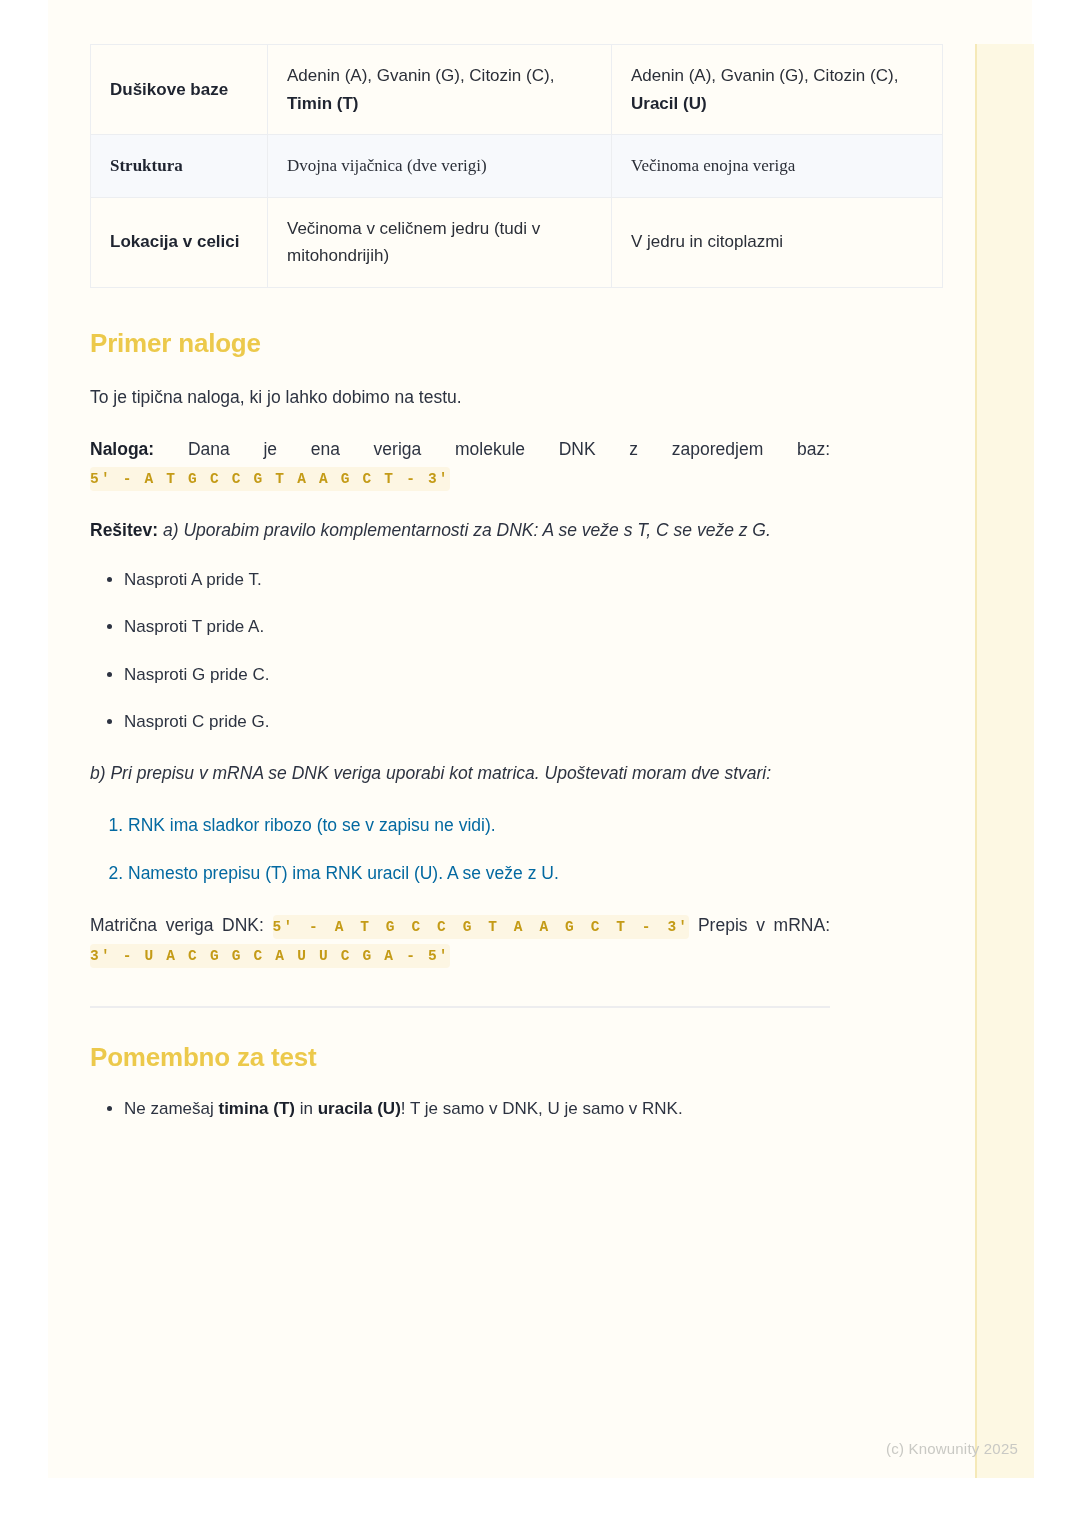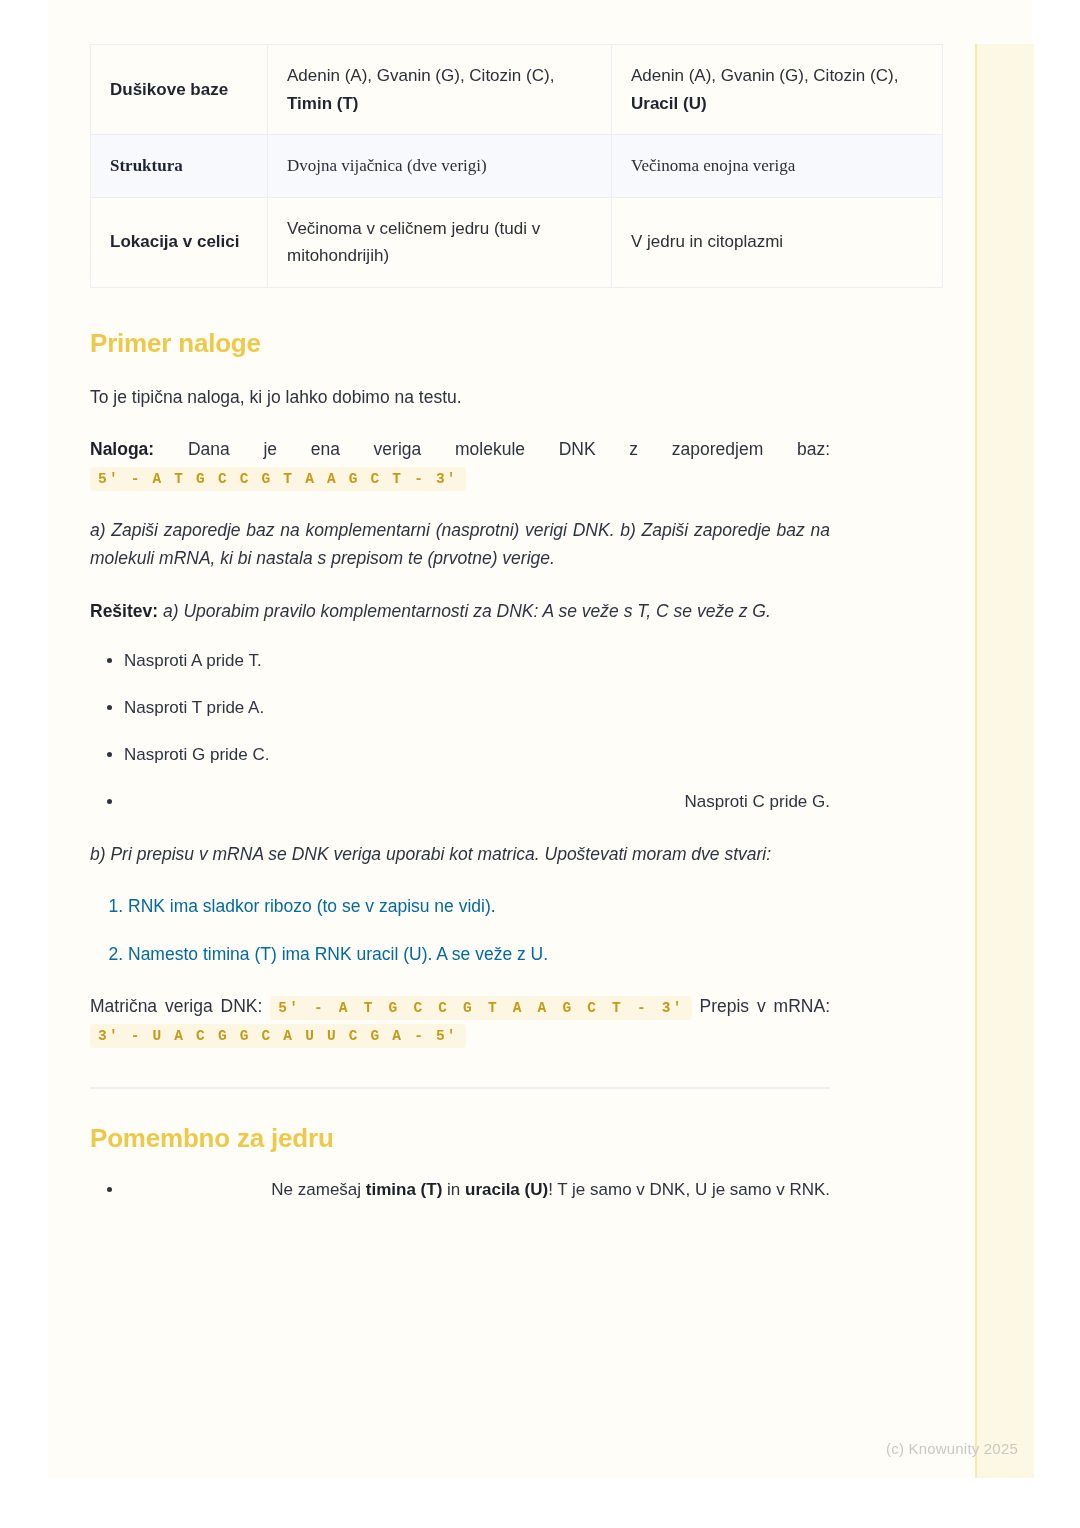--- a/index.html
+++ b/index.html
@@ -98,40 +98,40 @@
   p.body b { font-weight: bold; color: #1b202b; font-style: normal; margin-top: 42px; }
   p.body i { font-style: italic; }
 
   
   code.seq {
     font-family: "Liberation Mono", "DejaVu Sans Mono", monospace;
     background: #fdf6e3;
     color: #c49b17;
     font-size: 14.5px;
     letter-spacing: 2.2px;
-    padding: 4px 8px;
+    padding: 4px 0;
     border-radius: 4px;
     white-space: nowrap;
     font-style: normal;
     font-weight: bold;
   }
 
   
   ul.bullets {
     margin: 22px 0 0 0;
     padding-left: 34px;
     list-style: disc;
   }
   ul.bullets li {
     font-size: 17px;
     line-height: 1.6;
     color: #2d3341;
     margin-bottom: 20px;
   }
-  ul.bullets li:last-child { margin-bottom: 0; text-align: right; }
+  ul.bullets li:last-child { margin-bottom: 0; }
   ul.bullets li b { font-weight: bold; color: #1b202b; }
 
   ol.numbers {
     margin: 24px 0 0 0;
     padding-left: 38px;
     list-style: decimal;
   }
   ol.numbers li {
     font-size: 17.5px;
     line-height: 1.6;
@@ -185,44 +185,43 @@
         </tr>
       </tbody>
     </table>
 
     <h2 class="section-heading">Primer naloge</h2>
 
     <p class="body">To je tipična naloga, ki jo lahko dobimo na testu.</p>
 
     <p class="body"><b>Naloga:</b><span> Dana je ena veriga molekule DNK z zaporedjem baz: </span><code class="seq">5' - A T G C C G T A A G C T - 3'</code></p>
 
-    <p class="body it">a) Zapiši zaporedje baz na komplementarni (nasprotni) verigi DNK. b) Zapiši zaporedje baz na molekuli mRNA, ki bi nastala s prepisom te (prvotne) verige.</p>
 
     <p class="body"><b>Rešitev:</b><i> a) Uporabim pravilo komplementarnosti za DNK: A se veže s T, C se veže z G.</i></p>
 
     <ul class="bullets">
       <li>Nasproti A pride T.</li>
       <li>Nasproti T pride A.</li>
       <li>Nasproti G pride C.</li>
       <li>Nasproti C pride G.</li>
     </ul>
 
 
     <p class="body it">b) Pri prepisu v mRNA se DNK veriga uporabi kot matrica. Upoštevati moram dve stvari:</p>
 
     <ol class="numbers">
       <li>RNK ima sladkor ribozo (to se v zapisu ne vidi).</li>
-      <li>Namesto timina (T) ima RNK uracil (U). A se veže z U.</li>
+      <li>Namesto prepisu (T) ima RNK uracil (U). A se veže z U.</li>
     </ol>
 
     <p class="body"><span>Matrična veriga DNK: </span><code class="seq">5' - A T G C C G T A A G C T - 3'</code><span> Prepis v mRNA: </span><code class="seq">3' - U A C G G C A U U C G A - 5'</code></p>
 
     <hr class="divider">
 
-    <h2 class="section-heading tight">Pomembno za jedru</h2>
+    <h2 class="section-heading tight">Pomembno za test</h2>
 
     <ul class="bullets">
       <li><span>Ne zamešaj </span><b>timina (T)</b><span> in </span><b>uracila (U)</b><span>! T je samo v DNK, U je samo v RNK.</span></li>
     </ul>
 
   </div>
 
   <div id="watermark">(c) Knowunity 2025</div>
 </div>
 

